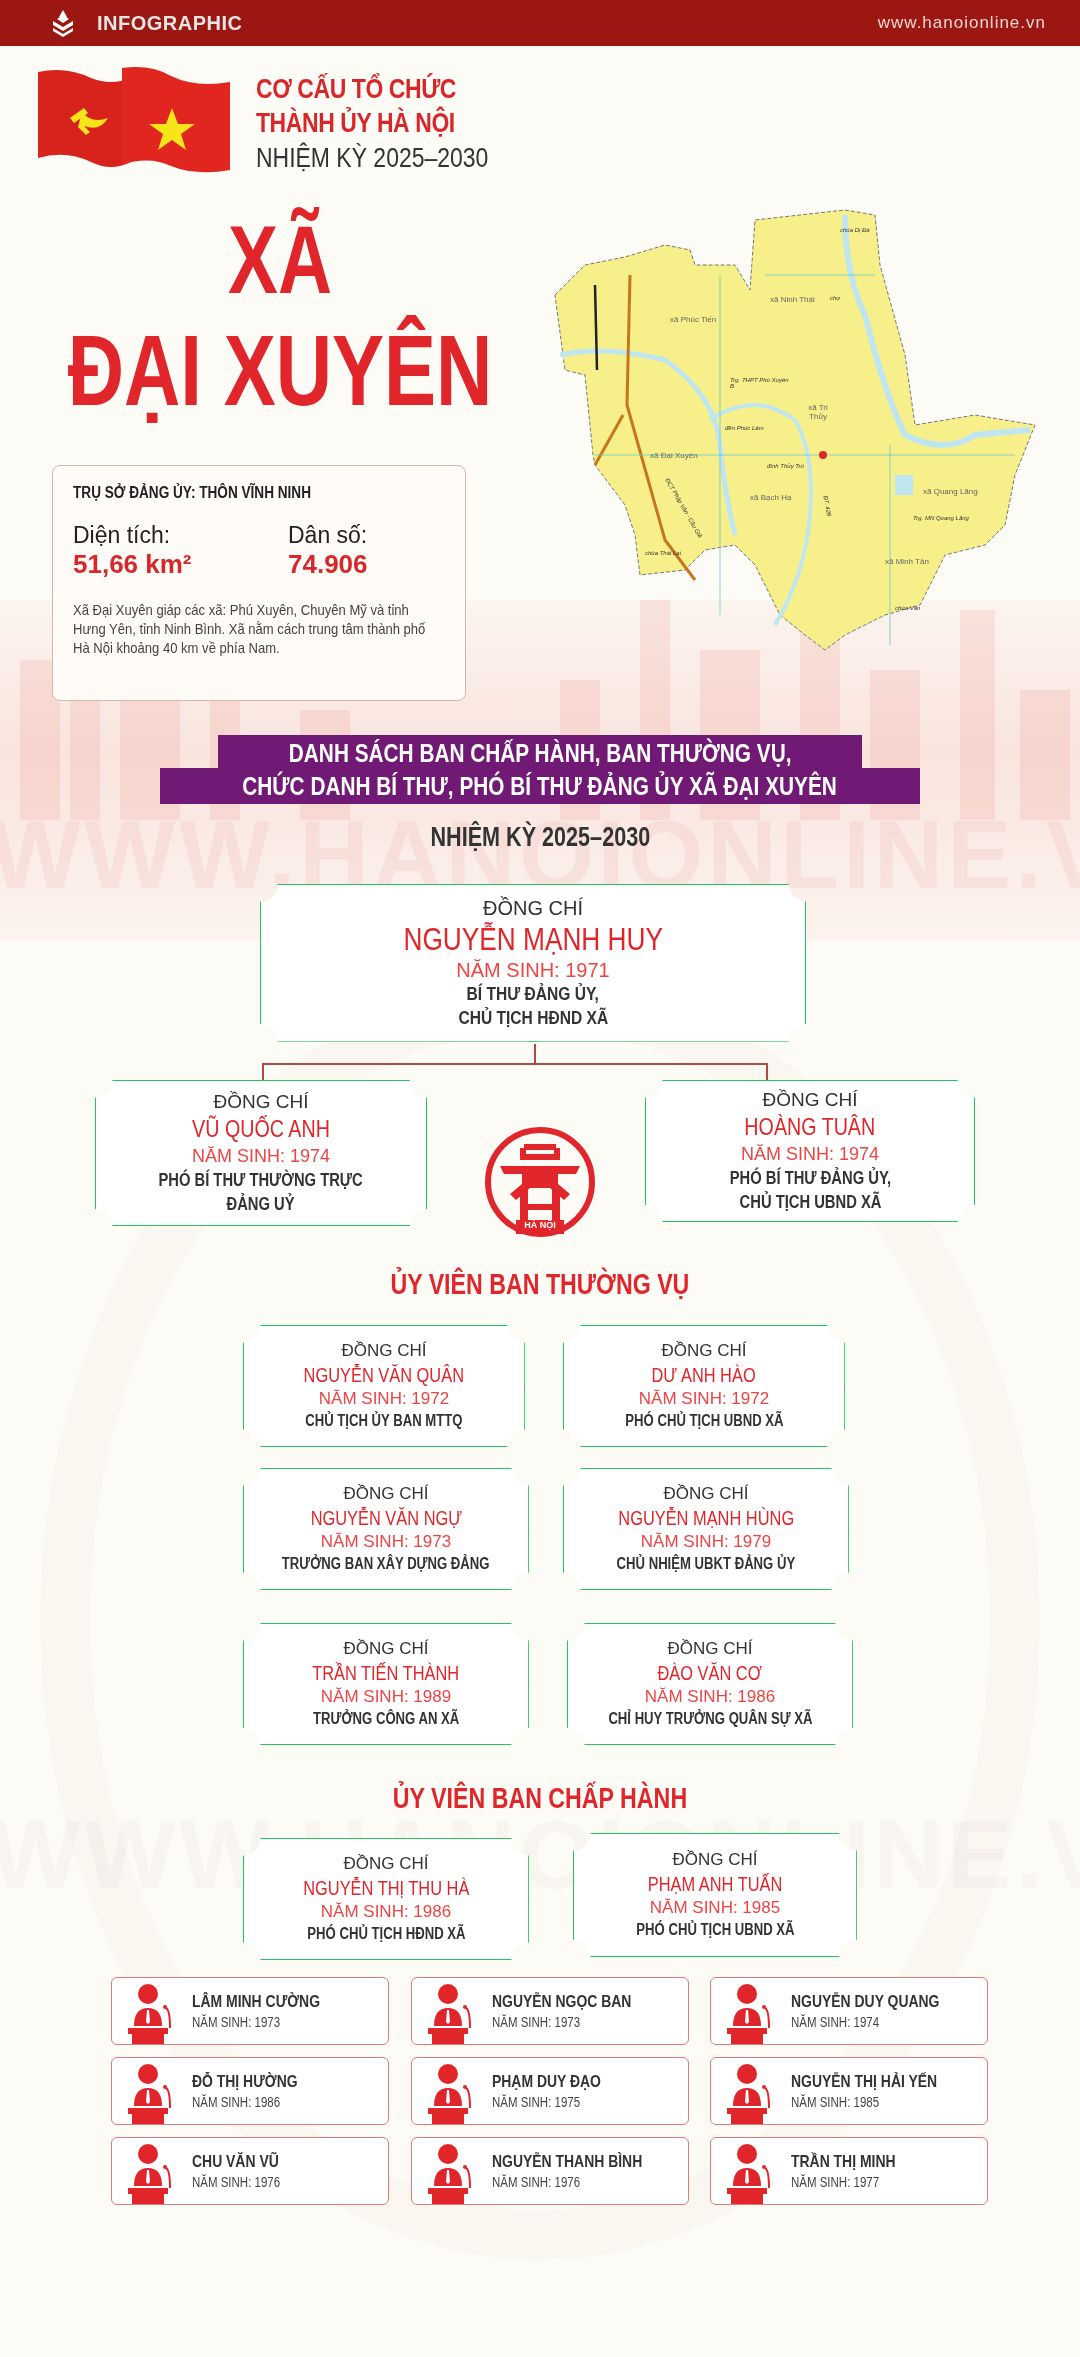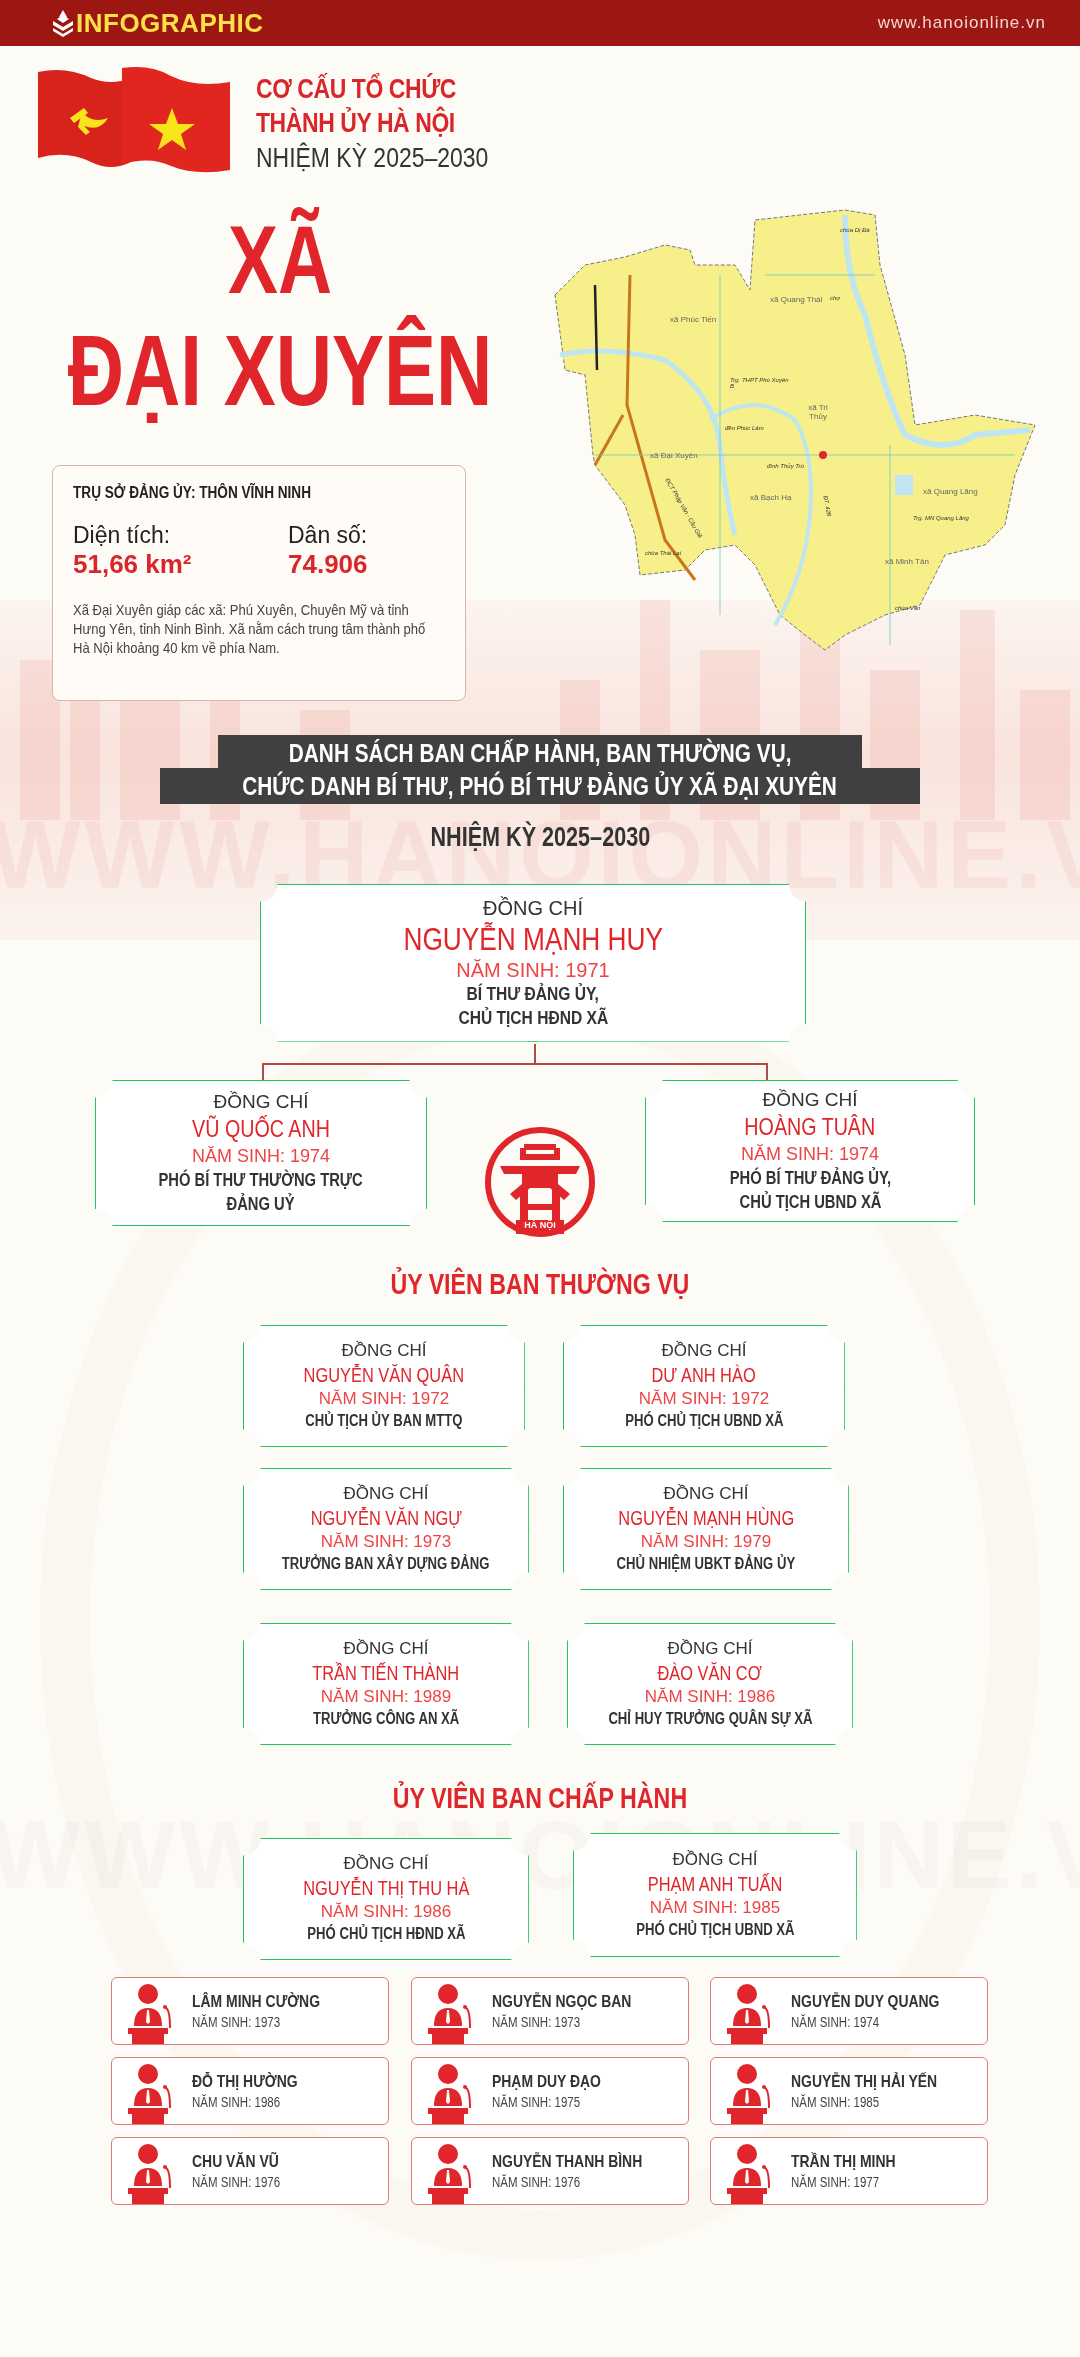--- a/index.html
+++ b/index.html
@@ -8,21 +8,21 @@
     background: #fdfbf6;
     font-family: "Liberation Sans", sans-serif;
     position: relative;
   }
   
   .topbar {
     position: absolute; left: 0; top: 0; width: 1080px; height: 46px;
     background: #9c1712; display: flex; align-items: center; justify-content: space-between;
     padding: 0 34px 0 50px;
   }
-  .brand { display: flex; align-items: center; gap: 0; color: #fde047; font-weight: 700; font-size: 26px; letter-spacing: 0.5px; }
+  .brand { display: flex; align-items: center; gap: 21px; color: #e5e5e5; font-weight: 700; font-size: 20px; letter-spacing: 0.5px; }
   .brand svg { width: 26px; height: 28px; }
   .site { color: #f2d6d3; font-size: 17px; letter-spacing: 1px; }
 
   
   .skyline {
     position: absolute; left: 0; top: 600px; width: 1080px; height: 340px;
     background: linear-gradient(180deg, rgba(232,120,110,0.05) 0%, rgba(232,120,110,0.18) 45%, rgba(232,120,110,0.06) 100%);
     overflow: hidden;
   }
   .skyline .b { position: absolute; bottom: 120px; background: rgba(230,110,100,0.13); }
@@ -60,21 +60,21 @@
   .stat .val { font-size: 26px; font-weight: 700; color: #d9262a; line-height: 30px; }
   .info-card .desc { margin-top: 22px; font-size: 14.5px; color: #444; line-height: 19px; transform: scaleX(0.9); transform-origin: left; width: 400px; }
 
   
   .map { position: absolute; left: 545px; top: 195px; width: 530px; height: 460px; }
   .map-label { position: absolute; font-size: 8px; color: #666; white-space: nowrap; }
   .map-label.small { font-size: 6px; color: #333; font-style: italic; }
 
   
   .banner { position: absolute; left: 0; width: 1080px; text-align: center; }
-  .banner .row { display: inline-block; background: #404040; color: #fff; font-weight: 700; font-size: 26px; line-height: 36px; padding: 0 8px; white-space: nowrap; }
+  .banner .row { display: inline-block; background: #701a75; color: #fff; font-weight: 700; font-size: 26px; line-height: 36px; padding: 0 8px; white-space: nowrap; }
   .banner .row span { display: inline-block; transform: scaleX(0.8); }
   .term { position: absolute; left: 0; width: 1080px; top: 822px; text-align: center; color: #333; font-weight: 700; font-size: 27px; }
   .term span { display: inline-block; transform: scaleX(0.8); }
 
   
   .ticket {
     position: absolute; background: #fff; border: 1px solid #22c55e;
     border-radius: 4px; text-align: center;
     -webkit-mask: radial-gradient(circle 18px at 0 0, transparent 17px, #000 18px) top left,
                   radial-gradient(circle 18px at 100% 0, transparent 17px, #000 18px) top right,
@@ -196,21 +196,21 @@
     <path d="M50,90 L52,175" stroke="#222" stroke-width="2.5" fill="none"></path>
     <path d="M85,80 L82,210 L120,345 L150,385" stroke="#c7761e" stroke-width="3" fill="none"></path>
     <path d="M50,270 L78,220" stroke="#c7761e" stroke-width="3" fill="none"></path>
     <path d="M50,260 L470,260" stroke="#6cc7c9" stroke-width="0.8" fill="none"></path>
     <path d="M175,80 L175,420" stroke="#6cc7c9" stroke-width="0.8" fill="none"></path>
     <path d="M345,250 L345,450" stroke="#6cc7c9" stroke-width="0.8" fill="none"></path>
     <path d="M220,80 L330,80" stroke="#6cc7c9" stroke-width="0.8" fill="none"></path>
     <circle cx="278" cy="260" r="4" fill="#e0262b"></circle>
   </svg>
   <span class="map-label" style="left:125px;top:120px">xã Phúc Tiến</span>
-  <span class="map-label" style="left:225px;top:100px">xã Quang Thái</span>
+  <span class="map-label" style="left:225px;top:100px">xã Ninh Thái</span>
   <span class="map-label small" style="left:285px;top:100px">chợ</span>
   <span class="map-label small" style="left:295px;top:32px">chùa Dị Đà</span>
   <span class="map-label small" style="left:185px;top:182px;width:60px;white-space:normal">Trg. THPT Phú Xuyên B</span>
   <span class="map-label" style="left:258px;top:208px;width:30px;white-space:normal;text-align:center">xã Tri Thủy</span>
   <span class="map-label small" style="left:180px;top:230px">đền Phúc Lâm</span>
   <span class="map-label" style="left:105px;top:256px">xã Đại Xuyên</span>
   <span class="map-label small" style="left:222px;top:268px">đình Thủy Trú</span>
   <span class="map-label" style="left:205px;top:298px">xã Bạch Hạ</span>
   <span class="map-label small" style="left:272px;top:308px;transform:rotate(80deg)">ĐT. 428</span>
   <span class="map-label small" style="left:105px;top:310px;transform:rotate(60deg)">ĐCT Pháp Vân - Cầu Giẽ</span>

